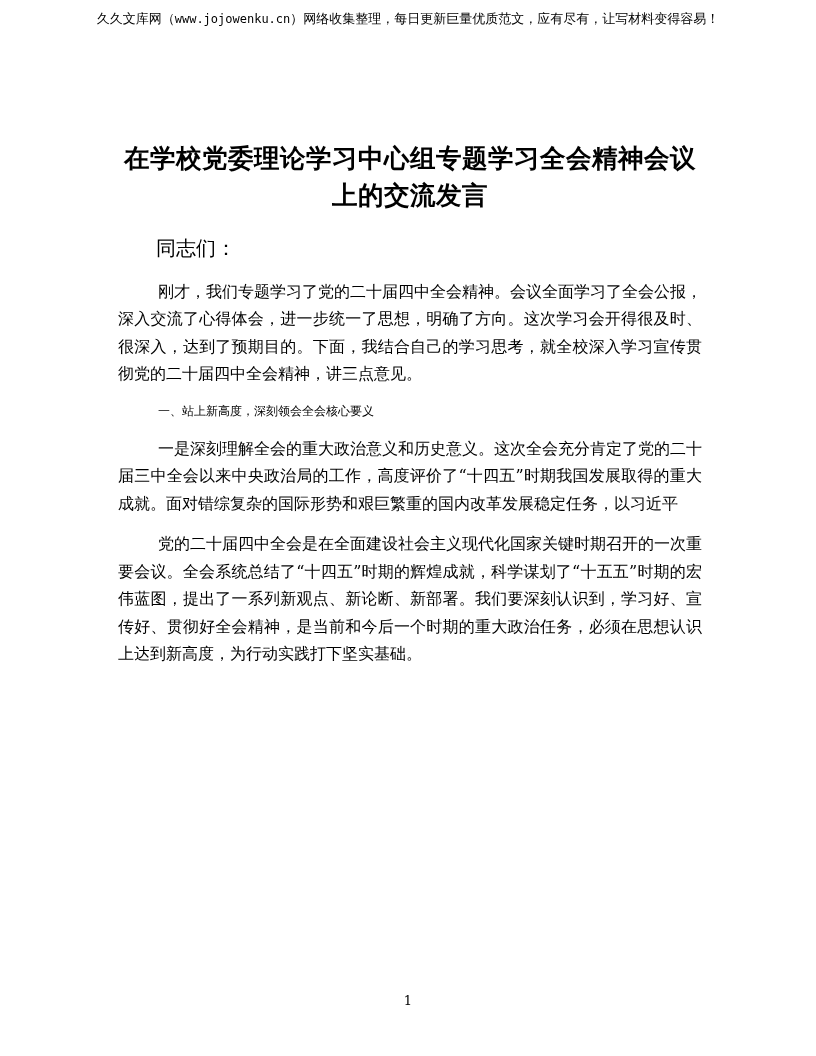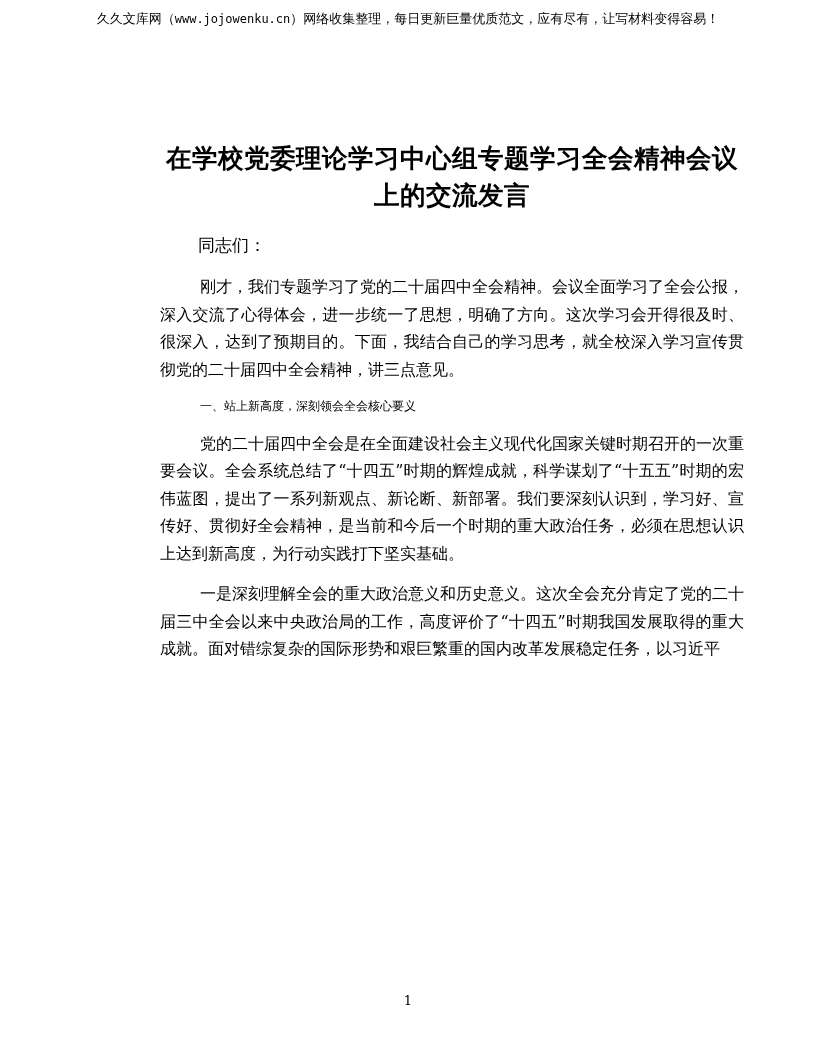--- a/index.html
+++ b/index.html
@@ -35,32 +35,31 @@
   }
   .watermark .mono {
     font-family: "DejaVu Sans Mono", "Liberation Mono", monospace;
     font-size: 12px;
   }
   .content {
     position: absolute;
     top: 140px;
     left: 118px;
     width: 584px;
-    margin-left: 42px;
   }
   .doc-title {
     font-size: 25.5px;
     font-weight: bold;
     line-height: 1.45;
     text-align: center;
     margin: 0 0 18px 0;
     letter-spacing: 0.5px;
   }
   .salutation {
-    font-size: 17px;
+    font-size: 20px;
     line-height: 1.6;
     margin: 0 0 14px 0;
     padding-left: 38px;
   }
   p.body-par {
     font-size: 16px;
     line-height: 1.72;
     margin: 0 0 13px 0;
     text-align: justify;
     text-justify: inter-ideograph;
@@ -90,19 +89,19 @@
   <div class="watermark">
     <span>久久文库网（</span><span class="mono">www.jojowenku.cn</span><span>）网络收集整理，每日更新巨量优质范文，应有尽有，让写材料变得容易！</span>
   </div>
 
   <div class="content">
     <h1 class="doc-title">在学校党委理论学习中心组专题学习全会精神会议上的交流发言</h1>
     <div class="salutation">同志们：</div>
 
     <p class="body-par">刚才，我们专题学习了党的二十届四中全会精神。会议全面学习了全会公报，深入交流了心得体会，进一步统一了思想，明确了方向。这次学习会开得很及时、很深入，达到了预期目的。下面，我结合自己的学习思考，就全校深入学习宣传贯彻党的二十届四中全会精神，讲三点意见。</p>
     <p class="heading-par">一、站上新高度，深刻领会全会核心要义</p>
+    <p class="body-par">一是深刻理解全会的重大政治意义和历史意义。这次全会充分肯定了党的二十届三中全会以来中央政治局的工作，高度评价了“十四五”时期我国发展取得的重大成就。面对错综复杂的国际形势和艰巨繁重的国内改革发展稳定任务，以习近平</p>
     <p class="body-par">党的二十届四中全会是在全面建设社会主义现代化国家关键时期召开的一次重要会议。全会系统总结了“十四五”时期的辉煌成就，科学谋划了“十五五”时期的宏伟蓝图，提出了一系列新观点、新论断、新部署。我们要深刻认识到，学习好、宣传好、贯彻好全会精神，是当前和今后一个时期的重大政治任务，必须在思想认识上达到新高度，为行动实践打下坚实基础。</p>
-    <p class="body-par">一是深刻理解全会的重大政治意义和历史意义。这次全会充分肯定了党的二十届三中全会以来中央政治局的工作，高度评价了“十四五”时期我国发展取得的重大成就。面对错综复杂的国际形势和艰巨繁重的国内改革发展稳定任务，以习近平</p>
   </div>
 
   <div class="page-number">1</div>
 
 </div>
 
 </body></html>

